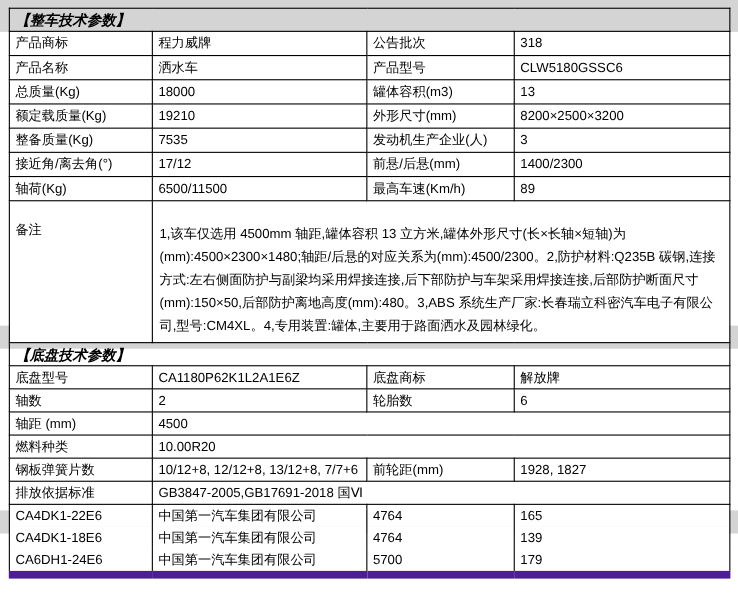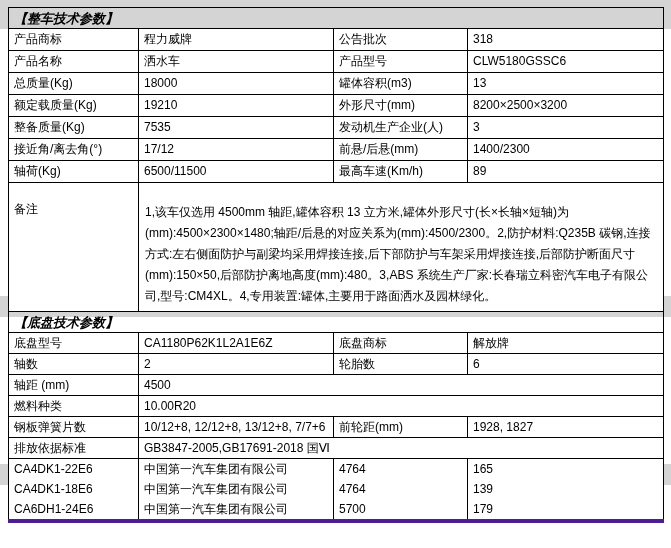--- a/index.html
+++ b/index.html
@@ -40,21 +40,21 @@
   td.title-cell{
     font-weight:bold;
     font-size:13px;
     font-style:italic;
   }
   tr.chassis td{height:20px;}
   tr.engine td{
     border-top:none;border-bottom:none;
     height:20px;
   }
-  tr.engine-last td{border-bottom:4px solid #4c1d95;}
+  tr.engine-last td{border-bottom:7px solid #4c1d95;}
   tr.remark-row td{
     vertical-align:top;
     padding-top:19px;
   }
   td.remark-cell{
     white-space:normal;
     line-height:21px;
     padding:2px 6px 4px 6px;
   }
 </style>

